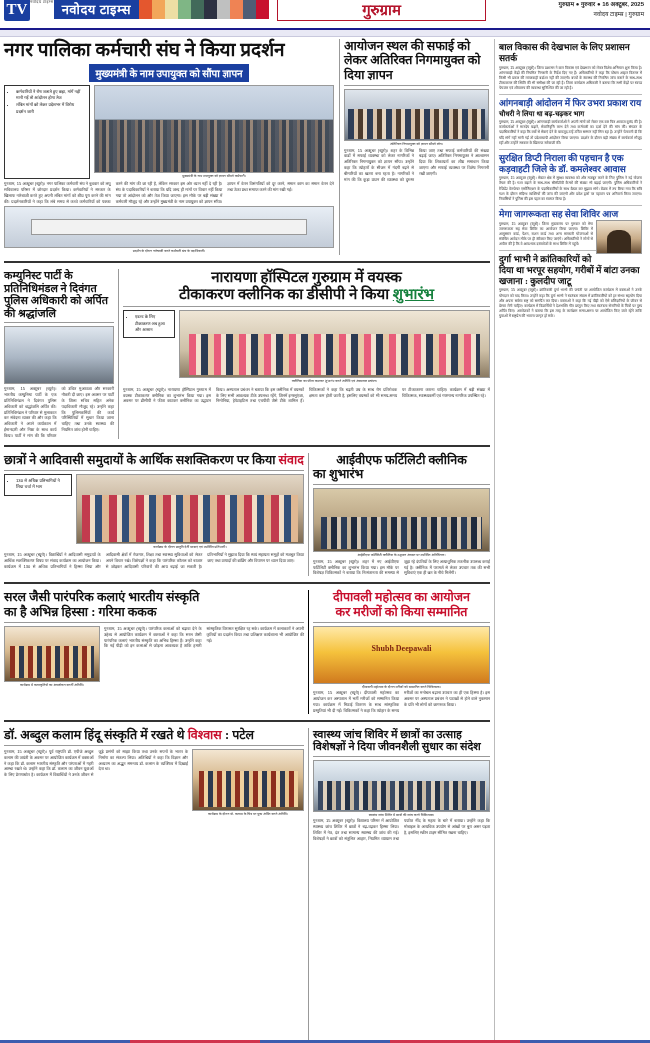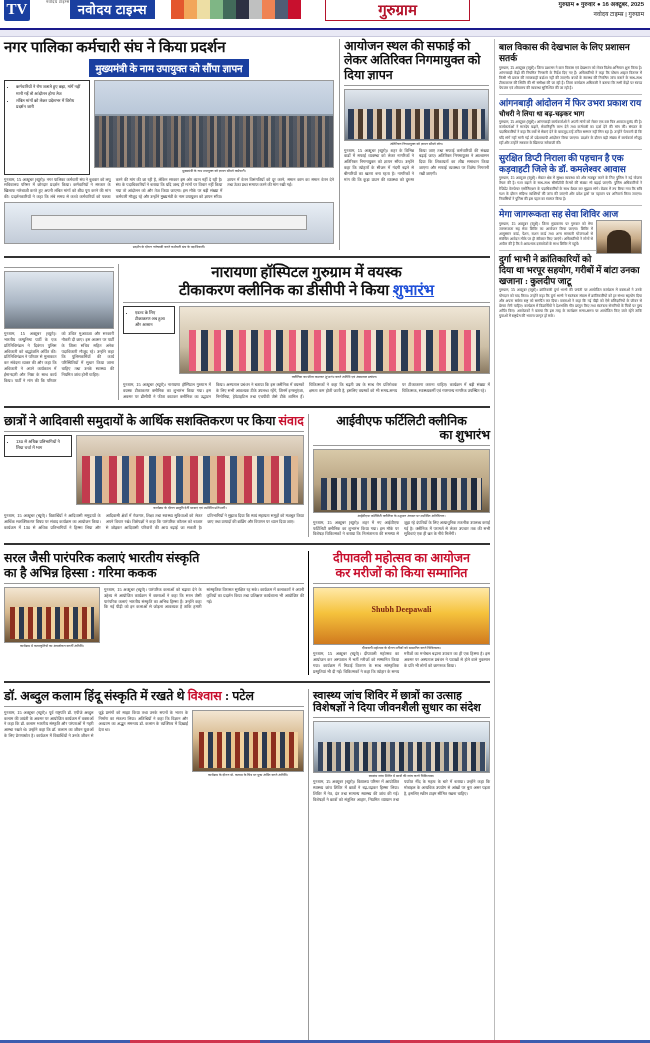--- a/index.html
+++ b/index.html
@@ -8,21 +8,21 @@
     width: 650px; height: 1043px;
     background: #ffffff;
     font-family: "Liberation Sans", sans-serif;
     color: #111;
     overflow: hidden;
   }
   .page { position: relative; width:650px; height:1043px; background:#fff; }
 
   
   .masthead {
-    display:flex; align-items:center; gap:16px;
+    display:flex; align-items:center; gap:0;
     height:30px; padding:2px 6px 12px 4px;
     border-bottom:2px solid #1a1a8c;
   }
   .logo-box {
     width:26px; height:24px; background:#1a3fa0; color:#fff;
     display:flex; align-items:center; justify-content:center;
     font-weight:bold; font-size:15px; font-family:"Liberation Serif", serif;
     border-radius:2px;
   }
   .nameplate { display:flex; flex-direction:row; }
@@ -48,26 +48,26 @@
   
   .body-wrap { display:flex; height:1003px; padding:2px 4px 0 4px; gap:4px; }
   .left-col { width:486px; display:flex; flex-direction:column; gap:3px; }
   .right-col { width:148px; border-left:1px solid #bbb; padding-left:4px; }
 
   
   .hl {
     font-family:"Liberation Serif", serif; font-weight:bold; color:#111;
     line-height:1.15;
   }
-  .hl-xl { font-size:15px; }
+  .hl-xl { font-size:19px; }
   .hl-lg { font-size:15px; }
   .hl-md { font-size:12.5px; }
   .hl-sm { font-size:11px; }
   .red { color:#c8102e; }
-  .blue { color:#1d4ed8;text-decoration:underline; }
+  .blue { color:#15803d;text-decoration:underline; }
   .sub-band {
     background:#1a3fa0; color:#fff; font-size:10px; font-weight:bold;
     padding:2px 6px; display:inline-block; font-family:"Liberation Serif", serif;
   }
 
   
   .txt { font-size:4.0px; line-height:1.45; text-align:justify; color:#2a2a2a; hyphens:auto; }
 
   .cols2 { column-count:2; column-gap:5px; }
   .cols3 { column-count:3; column-gap:5px; }
@@ -222,20 +222,21 @@
           <div class="photo ph-group" style="height:52px;"></div>
           <div class="cap">अतिरिक्त निगमायुक्त को ज्ञापन सौंपते लोग।</div>
           <div class="txt cols2">गुरुग्राम, 15 अक्टूबर (ब्यूरो)। शहर के विभिन्न वार्डों में सफाई व्यवस्था को लेकर नागरिकों ने अतिरिक्त निगमायुक्त को ज्ञापन सौंपा। उन्होंने कहा कि त्योहारों के सीजन में गंदगी बढ़ने से बीमारियों का खतरा बना रहता है। नागरिकों ने मांग की कि कूड़ा उठान की व्यवस्था को दुरुस्त किया जाए तथा सफाई कर्मचारियों की संख्या बढ़ाई जाए। अतिरिक्त निगमायुक्त ने आश्वासन दिया कि शिकायतों का शीघ्र समाधान किया जाएगा और सफाई व्यवस्था पर विशेष निगरानी रखी जाएगी।</div>
         </div>
       </div>
 
       <div class="rule-thick"></div>
 
       <div class="flexrow">
         <div style="width:110px;">
+          <div class="hl hl-sm">कम्युनिस्ट पार्टी के प्रतिनिधिमंडल ने दिवंगत पुलिस अधिकारी को अर्पित की श्रद्धांजलि</div>
           <div class="rule"></div>
           <div class="photo ph-small" style="height:58px;"></div>
           <div class="txt cols2" style="margin-top:2px;">गुरुग्राम, 15 अक्टूबर (ब्यूरो)। भारतीय कम्युनिस्ट पार्टी के एक प्रतिनिधिमंडल ने दिवंगत पुलिस अधिकारी को श्रद्धांजलि अर्पित की। प्रतिनिधिमंडल ने परिवार से मुलाकात कर संवेदना व्यक्त की और कहा कि अधिकारी ने अपने कार्यकाल में ईमानदारी और निष्ठा के साथ कार्य किया। पार्टी ने मांग की कि परिवार को उचित मुआवजा और सरकारी नौकरी दी जाए। इस अवसर पर पार्टी के जिला सचिव सहित अनेक पदाधिकारी मौजूद रहे। उन्होंने कहा कि पुलिसकर्मियों की कार्य परिस्थितियों में सुधार किया जाना चाहिए तथा उनके स्वास्थ्य की नियमित जांच होनी चाहिए।</div>
         </div>
 
         <div style="flex:1; border-left:1px solid #999; padding-left:4px;">
           <div class="hl hl-lg" style="text-align:center;">नारायणा हॉस्पिटल गुरुग्राम में वयस्क</div>
           <div class="hl hl-lg" style="text-align:center;">
             <span>टीकाकरण क्लीनिक का डीसीपी ने किया</span>
             <span class="blue">शुभारंभ</span>
@@ -276,21 +277,21 @@
             <div style="flex:1;">
               <div class="photo ph-girls" style="height:70px;"></div>
               <div class="cap">कार्यक्रम के दौरान प्रस्तुति देतीं छात्राएं एवं उपस्थित प्रतिभागी।</div>
             </div>
           </div>
           <div class="txt cols3" style="margin-top:2px;">गुरुग्राम, 15 अक्टूबर (ब्यूरो)। विद्यार्थियों ने आदिवासी समुदायों के आर्थिक सशक्तिकरण विषय पर संवाद कार्यक्रम का आयोजन किया। कार्यक्रम में 130 से अधिक प्रतिभागियों ने हिस्सा लिया और आदिवासी क्षेत्रों में रोजगार, शिक्षा तथा स्वास्थ्य सुविधाओं को लेकर अपने विचार रखे। विशेषज्ञों ने कहा कि पारंपरिक कौशल को बाजार से जोड़कर आदिवासी परिवारों की आय बढ़ाई जा सकती है। प्रतिभागियों ने सुझाव दिया कि स्वयं सहायता समूहों को मजबूत किया जाए तथा उत्पादों की ब्रांडिंग और विपणन पर ध्यान दिया जाए।</div>
         </div>
 
         <div style="flex:1; border-left:1px solid #999; padding-left:4px;">
           <div class="hl hl-md" style="text-align:center;">आईवीएफ फर्टिलिटी क्लीनिक</div>
-          <div class="hl hl-md" style="text-align:right;">का शुभारंभ</div>
+          <div class="hl hl-md" style="text-align:left;">का शुभारंभ</div>
           <div class="rule"></div>
           <div class="photo ph-stage" style="height:64px;"></div>
           <div class="cap">आईवीएफ फर्टिलिटी क्लीनिक के उद्घाटन अवसर पर उपस्थित अतिथिगण।</div>
           <div class="txt cols2">गुरुग्राम, 15 अक्टूबर (ब्यूरो)। शहर में नए आईवीएफ फर्टिलिटी क्लीनिक का शुभारंभ किया गया। इस मौके पर विशेषज्ञ चिकित्सकों ने बताया कि निःसंतानता की समस्या से जूझ रहे दंपतियों के लिए अत्याधुनिक तकनीक उपलब्ध कराई गई है। क्लीनिक में परामर्श से लेकर उपचार तक की सभी सुविधाएं एक ही छत के नीचे मिलेंगी।</div>
         </div>
       </div>
 
       <div class="rule-thick"></div>
 
       <div class="flexrow">

